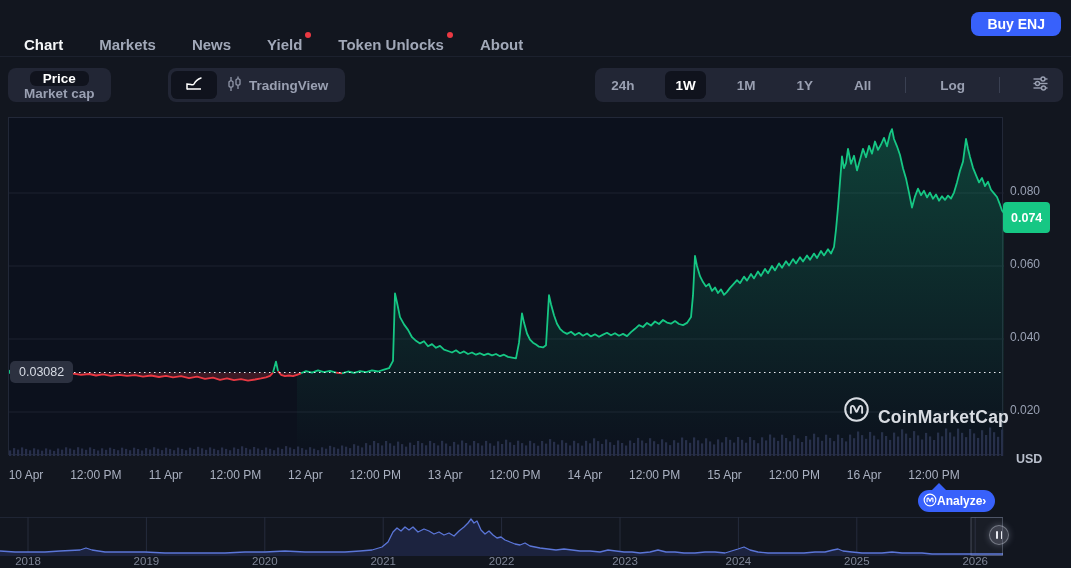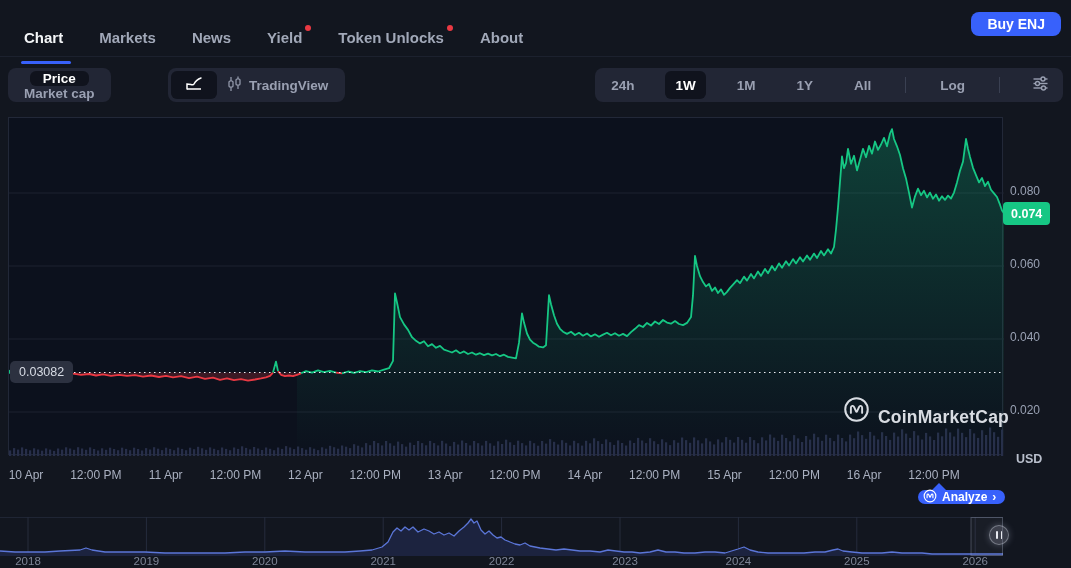--- a/index.html
+++ b/index.html
@@ -1,21 +1,21 @@
 <!DOCTYPE html>
 <html><head>
 <meta charset="utf-8">
 <style>
   html,body{margin:0;padding:0;background:#0b0e16;}
   *{box-sizing:border-box;}
   .screen{position:relative;width:1071px;height:568px;background:#12161f;overflow:hidden;
           font-family:"Liberation Sans",sans-serif;color:#eff2f5;}
   
   .header{position:absolute;left:0;top:0;width:100%;height:57px;border-bottom:1px solid #1c212e;}
-  .main-nav{position:absolute;left:24px;top:9px;height:57px;display:flex;align-items:flex-end;gap:36px;}
+  .main-nav{position:absolute;left:24px;top:16px;height:57px;display:flex;align-items:flex-end;gap:36px;}
   .nav-item{position:relative;height:57px;display:flex;align-items:center;font-size:15px;font-weight:600;
             color:#a1a8b8;cursor:pointer;white-space:nowrap;}
   .nav-item.active{color:#f4f6f8;font-weight:700;}
   .nav-underline{position:absolute;left:-3px;right:-8px;bottom:2px;height:3px;background:#3861fb;border-radius:2px;}
   .red-dot{position:absolute;top:16px;right:-9px;width:6px;height:6px;border-radius:50%;background:#ea3943;}
   .buy-btn{position:absolute;right:10px;top:12px;height:24px;padding:0 16px;background:#3861fb;color:#fff;
            border:none;border-radius:8px;font-family:inherit;font-size:14px;font-weight:700;cursor:pointer;}
   
   .toolbar{position:absolute;left:0;top:68px;width:100%;height:34px;}
   .seg{position:absolute;top:0;height:34px;display:flex;align-items:center;background:#222635;border-radius:8px;padding:3px;}
@@ -35,29 +35,29 @@
        font-weight:700;padding:0 10px;border-radius:6px;cursor:pointer;}
   .rng.active{background:#10131d;color:#fff;}
   .sep{width:1px;height:16px;background:#3a4052;margin:0 3px;}
   .icon-btn{border:none;background:transparent;padding:0 8px;cursor:pointer;display:flex;align-items:center;}
   
   .plot-frame{position:absolute;left:8px;top:117px;width:995px;height:338px;background:#0c111d;
               border:1px solid #222838;}
   .plot-frame svg{position:absolute;left:0;top:0;}
   .y-label{position:absolute;left:1010px;width:52px;font-size:12px;color:#99a1b3;}
   .usd-label{position:absolute;left:1016px;top:452px;font-size:12.5px;font-weight:700;color:#b9bfcc;}
-  .cur-badge{position:absolute;left:1003px;height:23px;padding:0 8px;background:#16c784;color:#fff;border-radius:4px;
+  .cur-badge{position:absolute;left:1003px;height:31px;padding:0 8px;background:#16c784;color:#fff;border-radius:4px;
              font-size:12.5px;font-weight:700;display:flex;align-items:center;}
   .open-badge{position:absolute;left:10px;height:22px;padding:0 9px;background:#2c3140;color:#d7dbe4;border-radius:5px;
               font-size:12.5px;display:flex;align-items:center;}
   .x-label{position:absolute;top:468px;width:80px;text-align:center;font-size:12px;color:#a9b0c0;}
   .watermark{position:absolute;left:843px;top:396px;display:flex;align-items:flex-end;gap:8px;opacity:.93;}
   .watermark span{font-size:17.5px;font-weight:600;color:#e8ebf1;letter-spacing:.2px;}
-  .analyze{position:absolute;left:918px;top:490px;height:14px;padding:0 9px 0 5px;background:#3861fb;border:none;
-           border-radius:11px;display:flex;align-items:center;gap:5px;color:#fff;font-family:inherit;
+  .analyze{position:absolute;left:918px;top:490px;height:22px;padding:0 9px 0 5px;background:#3861fb;border:none;
+           border-radius:11px;display:flex;align-items:center;color:#fff;font-family:inherit;
            font-size:12px;font-weight:700;cursor:pointer;}
   .analyze::before{content:'';position:absolute;top:-7px;left:14px;border:7px solid transparent;
                    border-bottom:7px solid #3861fb;border-top:none;}
   
   .nav-chart{position:absolute;left:0;top:517px;width:1003px;height:39px;cursor:ew-resize;}
   .year-label{position:absolute;top:555px;width:60px;text-align:center;font-size:11.5px;color:#7e8596;}
   .nav-handle{position:absolute;left:989px;top:525px;width:20px;height:20px;border-radius:50%;
               background:rgba(128,133,150,.35);border:1px solid rgba(230,235,245,.35);
               box-shadow:0 0 7px rgba(200,210,235,.3);display:flex;align-items:center;justify-content:center;gap:3px;cursor:ew-resize;}
   .nav-handle i{width:1.5px;height:8px;background:#e8eaf0;border-radius:1px;}

